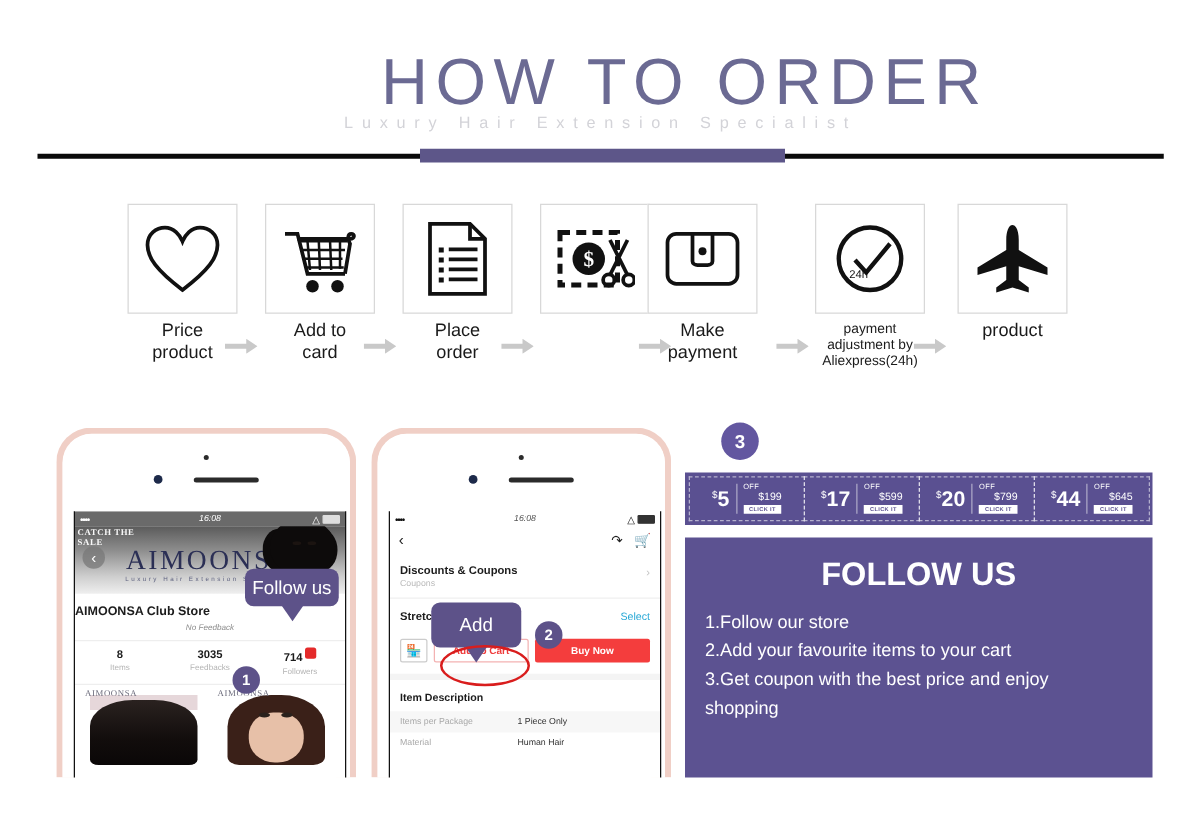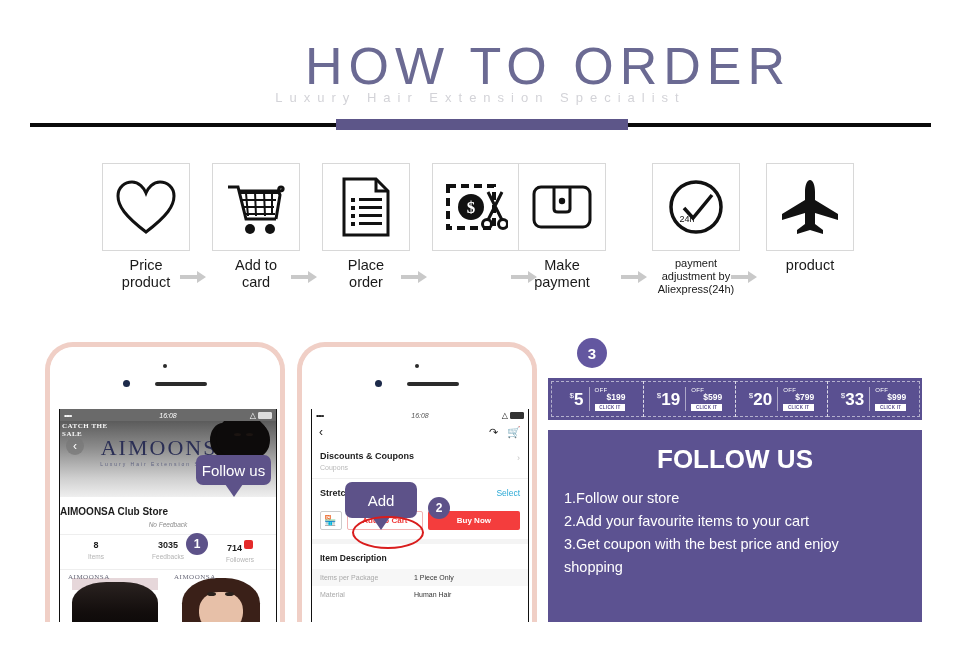--- a/index.html
+++ b/index.html
@@ -94,21 +94,21 @@
     height: 12px; display: flex; align-items: center;
     font-size: 7px; color: #111; position: relative;
   }
   .sb-dots { position: absolute; left: 4px; font-size: 8px; letter-spacing: -1px; }
   .sb-time { position: absolute; left: 50%; transform: translateX(-50%); font-size: 7px; font-style: italic; color: #555; }
   .sb-right { position: absolute; right: 4px; display: flex; align-items: center; gap: 2px; }
   .sb-batt { width: 14px; height: 7px; border: 1px solid #333; border-radius: 1px; background: #333; }
 
   
   .store-hero {
-    position: relative; height: 76px;
+    position: relative; height: 54px;
     background: linear-gradient(180deg,#5b5b5b 0%,#8c8c8c 35%,#cfcfcf 75%,#efefef 100%);
   }
   .store-brand {
     position: absolute; top: 14px; left: 0; right: 0; text-align: center;
     font-family: "Liberation Serif", serif;
     font-size: 22px; letter-spacing: 2px; color: #2b2f55;
   }
   .store-brand-sub {
     position: absolute; top: 40px; left: 0; right: 0; text-align: center;
     font-size: 5px; letter-spacing: 2px; color: #5f6380;
@@ -207,21 +207,21 @@
   }
   .coupon {
     flex:1; border:1px dashed rgba(255,255,255,.55);
     display:flex; align-items:center; justify-content:center; gap:5px;
     margin-right:-1px;
   }
   .cp-amt { color:#fff; font-size:17px; font-weight:bold; line-height:1; }
   .cp-amt sup { font-size:8px; font-weight:normal; vertical-align:super; }
   .cp-right { border-left:1px solid rgba(255,255,255,.5); padding-left:5px; }
   .cp-off { color:#fff; font-size:6px; line-height:1.1; letter-spacing:.3px; }
-  .cp-min { color:#fff; font-size:8.5px; font-weight:bold; line-height:1.1;margin-left:12px; }
+  .cp-min { color:#fff; font-size:8.5px; font-weight:normal; line-height:1.1;margin-left:12px; }
   .cp-click { background:#fff; color:#5a5091; font-size:4.5px; font-weight:bold; text-align:center; padding:1px 2px; margin-top:1.5px; letter-spacing:.3px; }
 
   .follow-panel {
     position:absolute; left:548px; top:430px; width:374px; height:192px;
     background:#5c5291; color:#fff; padding:14px 16px 0;
   }
   .follow-title { text-align:center; font-size:26px; font-weight:bold; letter-spacing:0px; margin-bottom:12px; }
   .follow-line { font-size:14.5px; line-height:1.58; }
 </style>
 </head>
@@ -507,40 +507,40 @@
 <div class="coupon-bar">
   <div class="coupon">
     <div class="cp-amt"><sup>$</sup><span>5</span></div>
     <div class="cp-right">
       <div class="cp-off">OFF</div>
       <div class="cp-min">$199</div>
       <div class="cp-click">CLICK IT</div>
     </div>
   </div>
   <div class="coupon">
-    <div class="cp-amt"><sup>$</sup><span>19</span></div>
+    <div class="cp-amt"><sup>$</sup><span>17</span></div>
     <div class="cp-right">
       <div class="cp-off">OFF</div>
       <div class="cp-min">$599</div>
       <div class="cp-click">CLICK IT</div>
     </div>
   </div>
   <div class="coupon">
     <div class="cp-amt"><sup>$</sup><span>20</span></div>
     <div class="cp-right">
       <div class="cp-off">OFF</div>
       <div class="cp-min">$799</div>
       <div class="cp-click">CLICK IT</div>
     </div>
   </div>
   <div class="coupon">
-    <div class="cp-amt"><sup>$</sup><span>33</span></div>
+    <div class="cp-amt"><sup>$</sup><span>44</span></div>
     <div class="cp-right">
       <div class="cp-off">OFF</div>
-      <div class="cp-min">$999</div>
+      <div class="cp-min">$645</div>
       <div class="cp-click">CLICK IT</div>
     </div>
   </div>
 </div>
 
 <div class="follow-panel">
   <div class="follow-title">FOLLOW US</div>
   <div class="follow-line">1.Follow our store</div>
   <div class="follow-line">2.Add your favourite items to your cart</div>
   <div class="follow-line">3.Get coupon with the best price and enjoy</div>

